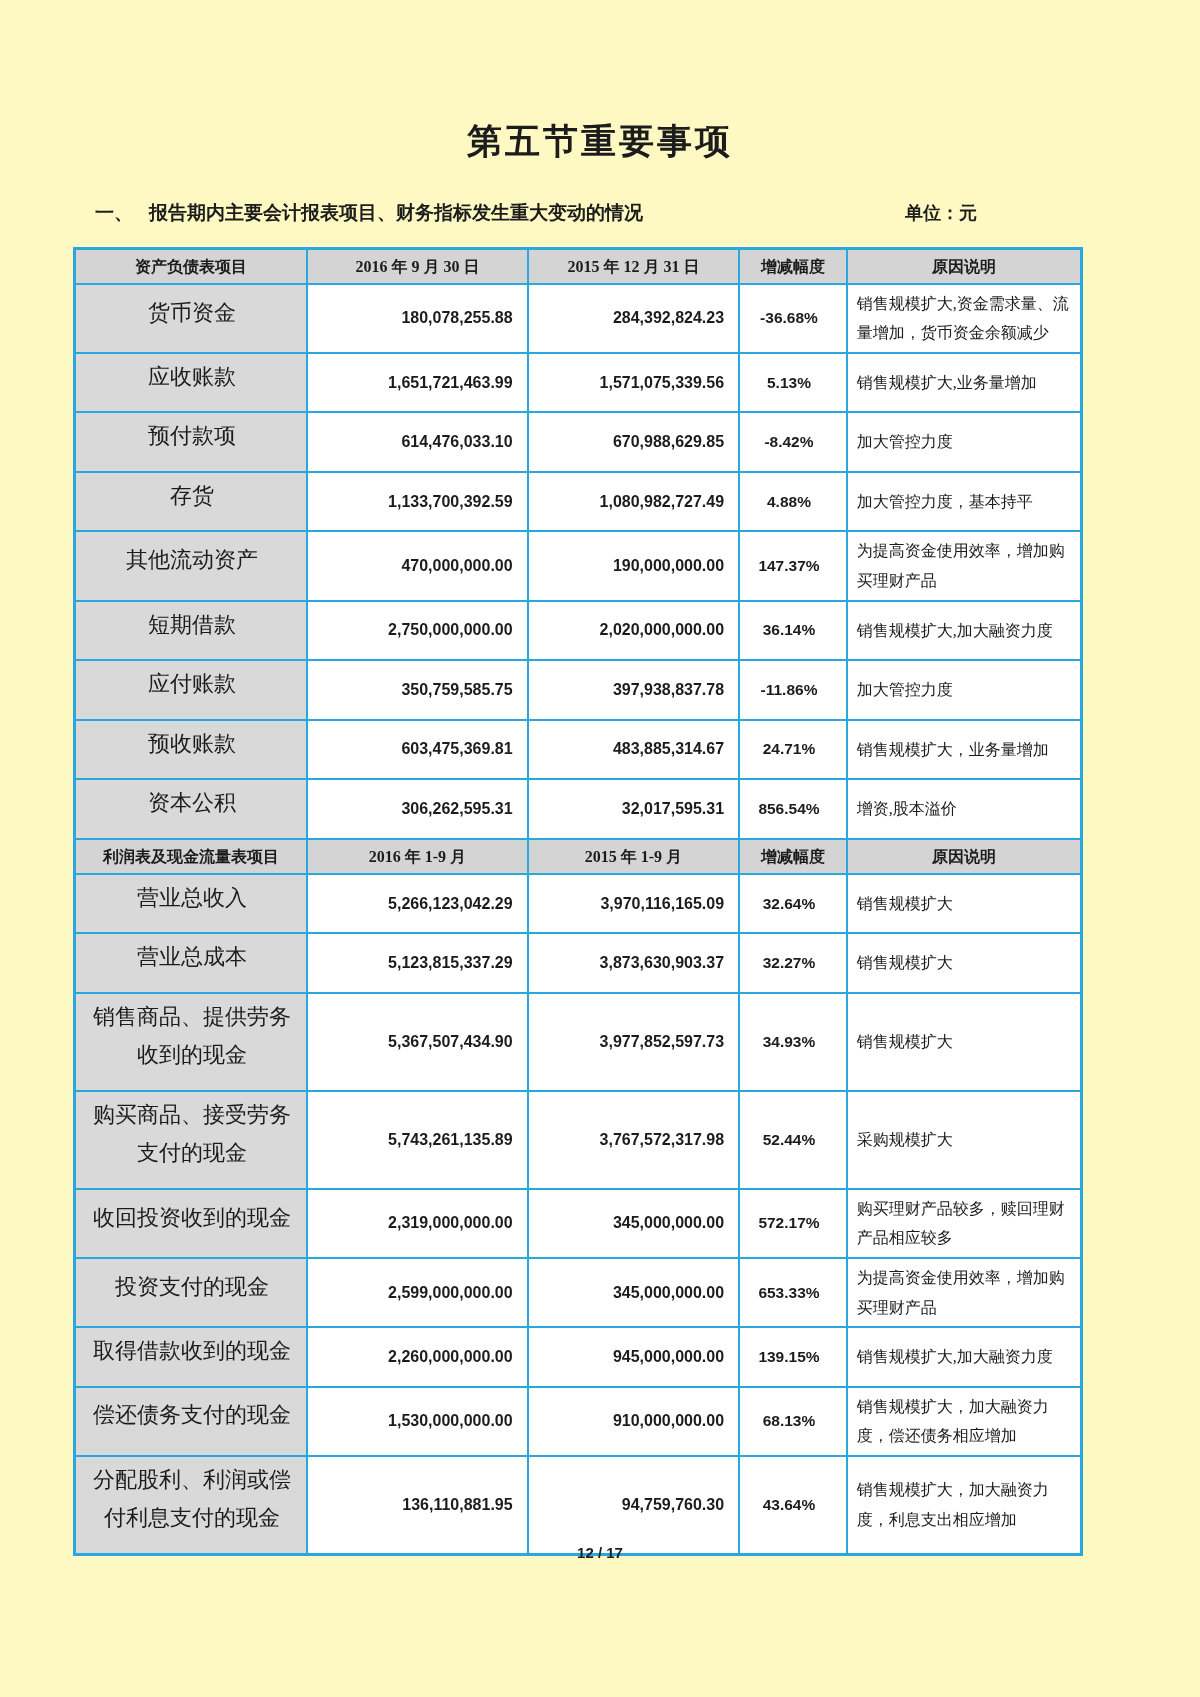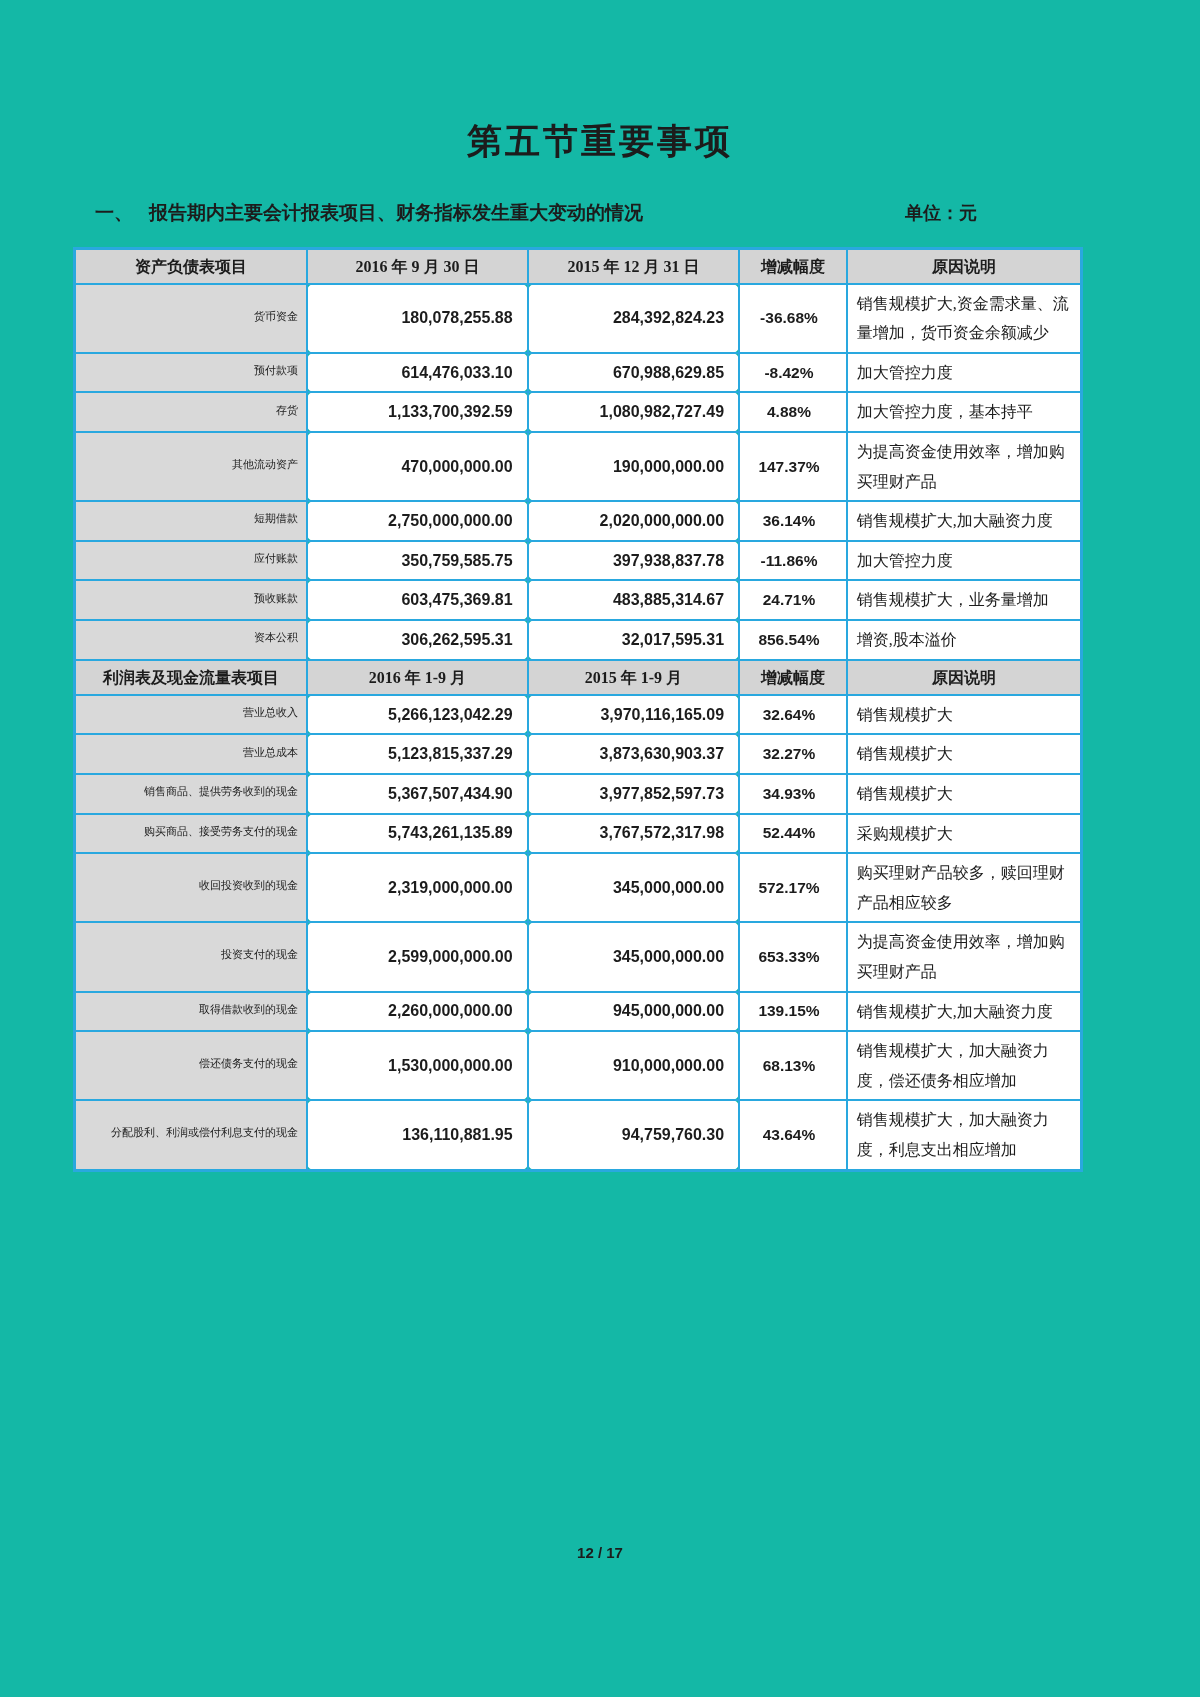--- a/index.html
+++ b/index.html
@@ -5,21 +5,21 @@
   :root{
     --border:#29a8df;
     --header-bg:#d4d4d4;
     --label-bg:#d9d9d9;
     --ink:#1c1c1c;
   }
   html,body{margin:0;padding:0;background:#ffffff;}
   .page{
     position:relative;
     width:1200px;height:1697px;
-    background:#14b8a6;
+    background:#fef9c3;
     box-sizing:border-box;
     font-family:"Liberation Serif", serif;
     color:var(--ink);
     overflow:hidden;
   }
   .title{
     margin:118px 0 0 0;
     text-align:center;
     font-family:"Liberation Sans", sans-serif;
     font-size:35px;
@@ -58,23 +58,23 @@
     background:var(--header-bg);
     font-family:"Liberation Serif", serif;
     font-weight:700;
     font-size:16px;
     text-align:center;
     padding:5px 4px;
     line-height:1.45;
   }
   td.td-item{
     background:var(--label-bg);
-    text-align:right;
-    font-size:11px;
-    padding:4px 8px 8px 10px;
+    text-align:center;
+    font-size:22px;
+    padding:4px 8px 15px 10px;
     line-height:1.75;
   }
   td.td-num{
     text-align:right;
     font-family:"Liberation Sans", sans-serif;
     font-weight:600;
     font-size:16px;
     padding:4px 14px 4px 1px;
     background:#fff;
     border-radius:7px;
@@ -136,20 +136,27 @@
         <th>原因说明</th>
       </tr>
     <tr>
           <td class="td-item">货币资金</td>
           <td class="td-num">180,078,255.88</td>
           <td class="td-num">284,392,824.23</td>
           <td class="td-pct">-36.68%</td>
           <td class="td-reason">销售规模扩大,资金需求量、流量增加，货币资金余额减少</td>
         </tr>
         <tr>
+          <td class="td-item">应收账款</td>
+          <td class="td-num">1,651,721,463.99</td>
+          <td class="td-num">1,571,075,339.56</td>
+          <td class="td-pct">5.13%</td>
+          <td class="td-reason">销售规模扩大,业务量增加</td>
+        </tr>
+        <tr>
           <td class="td-item">预付款项</td>
           <td class="td-num">614,476,033.10</td>
           <td class="td-num">670,988,629.85</td>
           <td class="td-pct">-8.42%</td>
           <td class="td-reason">加大管控力度</td>
         </tr>
         <tr>
           <td class="td-item">存货</td>
           <td class="td-num">1,133,700,392.59</td>
           <td class="td-num">1,080,982,727.49</td>

